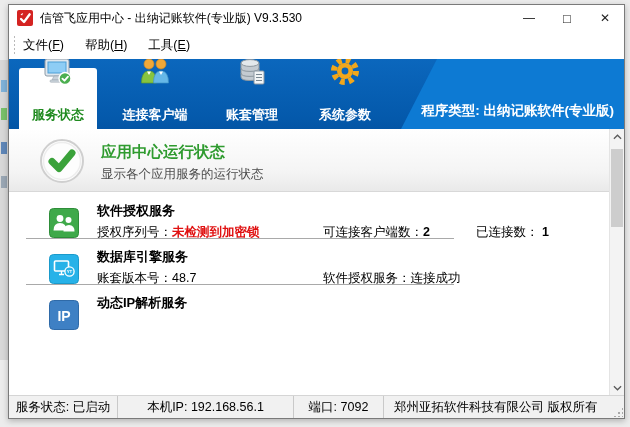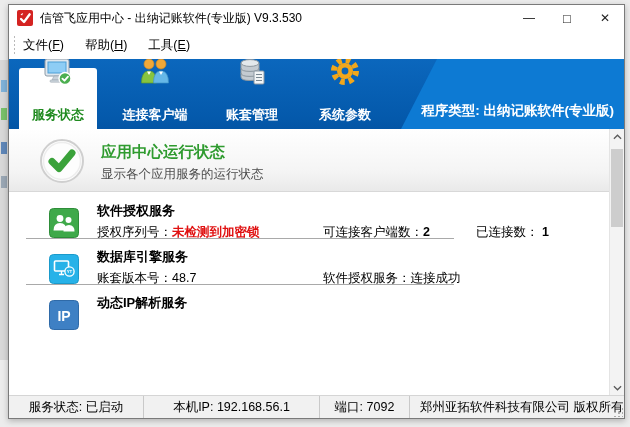--- a/index.html
+++ b/index.html
@@ -78,21 +78,21 @@
   
   .scrollbar { position:absolute; top:0; right:0; bottom:0; width:15px; background:#f3f3f3; border-left:1px solid #e4e4e4; }
   .sb-btn { position:absolute; left:0; right:0; height:15px; display:flex; align-items:center; justify-content:center; background:#f3f3f3; }
   .sb-btn.up { top:0; } .sb-btn.down { bottom:0; }
   .sb-thumb { position:absolute; left:1px; right:1px; top:20px; height:78px; background:#cdcdcd; }
 
   
   .statusbar { height:23px; flex:none; background:#f1f1f1; border-top:1px solid #d5d5d5; display:flex; position:relative; }
   .sb-cell { border-right:1px solid #c9c9c9; display:flex; align-items:center; justify-content:center;
              font-size:12.5px; color:#000; white-space:nowrap; overflow:hidden; }
-  .sb-cell.s1 { width:135px; }
+  .sb-cell.s1 { width:109px; }
   .sb-cell.s2 { width:176px;text-align:right; }
   .sb-cell.s3 { width:90px; }
   .sb-cell.s4 { flex:1; border-right:none; justify-content:flex-start; padding-left:10px; }
   .resize-grip { position:absolute; right:1px; bottom:1px; width:10px; height:10px;
                  background-image:radial-gradient(#a9a9a9 1px, transparent 1.2px); background-size:4px 4px;
                  clip-path:polygon(100% 0, 100% 100%, 0 100%); }
 </style>
 </head>
 <body>
 

